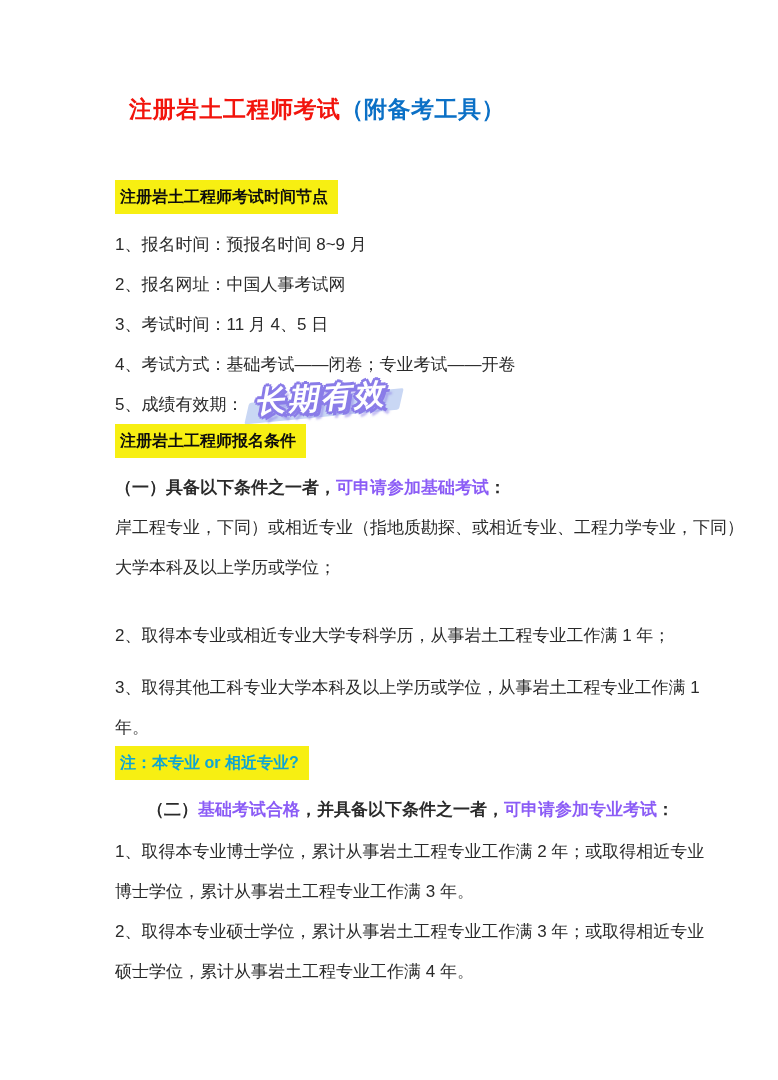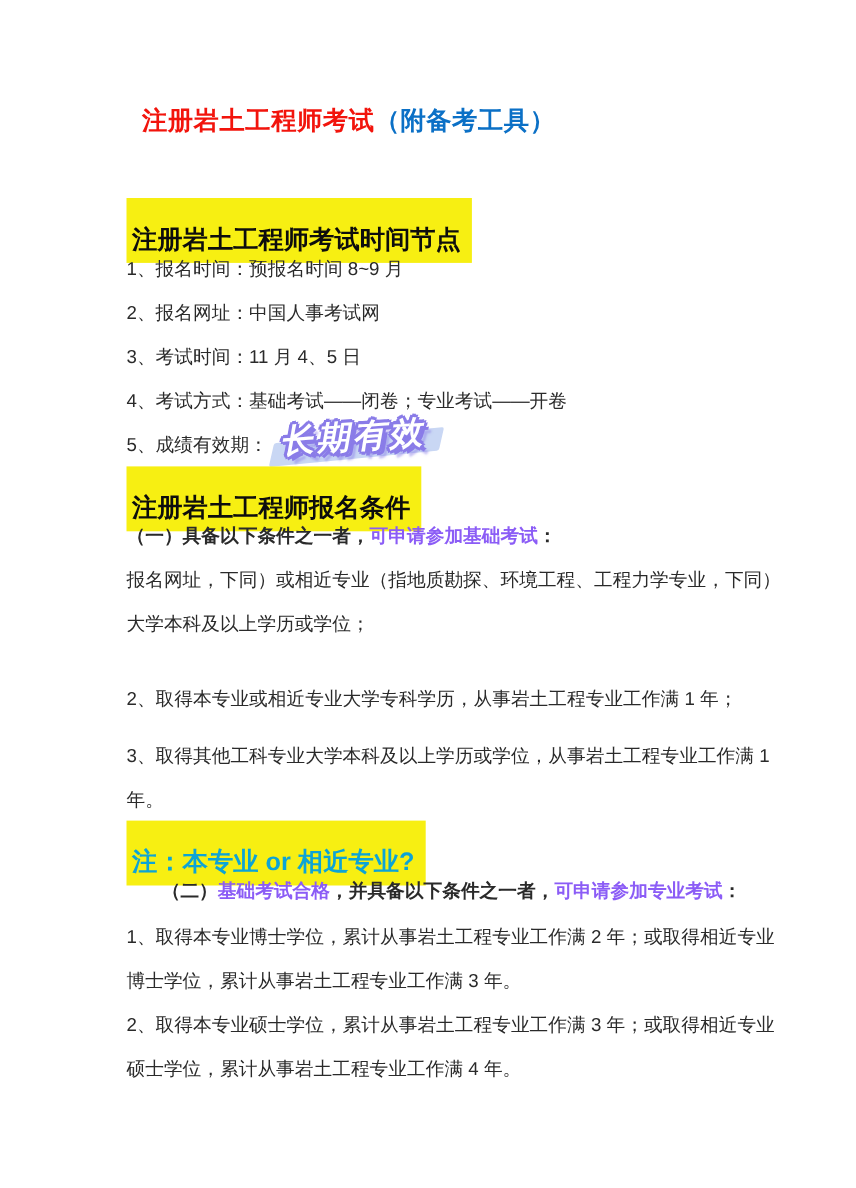--- a/index.html
+++ b/index.html
@@ -17,22 +17,22 @@
     position:absolute; left:0; top:94px; width:634px;
     text-align:center; font-size:23px; font-weight:bold; letter-spacing:0.5px;
     white-space:nowrap;
   }
   .title .red  { color:#f2140c; }
   .title .blue { color:#0b70c6; }
 
   .hl-heading {
     display:inline-block;
     background:#f7ef12;
-    font-weight:bold; font-size:23px; color:#0d0d0d;
-    padding:23px 10px 7px 5px; line-height:1.25;
+    font-weight:bold; font-size:16px; color:#0d0d0d;
+    padding:7px 10px 7px 5px; line-height:1.25;
     white-space:nowrap;
   }
   #heading1 { top:180px; }
   #heading2 { top:424px; }
 
   .line { height:40px; line-height:40px; font-size:17px; white-space:nowrap; }
 
   #timeline-items { top:225px; }
 
   .lead { font-weight:bold; }
@@ -95,21 +95,21 @@
 
   <div class="abs" id="heading2">
     <span class="hl-heading">注册岩土工程师报名条件</span>
   </div>
 
   <div class="abs line lead" id="basic-lead">
     <span>（一）</span><span>具备以下条件之一者，</span><span class="red-inline">可申请参加基础考试</span><span>：</span>
   </div>
 
   <div class="abs" id="basic-item1">
-    <div class="line">报名网址，下同）或相近专业（指地质勘探、环境工程、工程力学专业，下同）</div>
+    <div class="line">岸工程专业，下同）或相近专业（指地质勘探、或相近专业、工程力学专业，下同）</div>
     <div class="line">大学本科及以上学历或学位；</div>
   </div>
 
   <div class="abs line" id="basic-item2">2、取得本专业或相近专业大学专科学历，从事岩土工程专业工作满 1 年；</div>
 
   <div class="abs" id="basic-item3">
     <div class="line">3、取得其他工科专业大学本科及以上学历或学位，从事岩土工程专业工作满 1</div>
     <div class="line">年。</div>
   </div>
 

